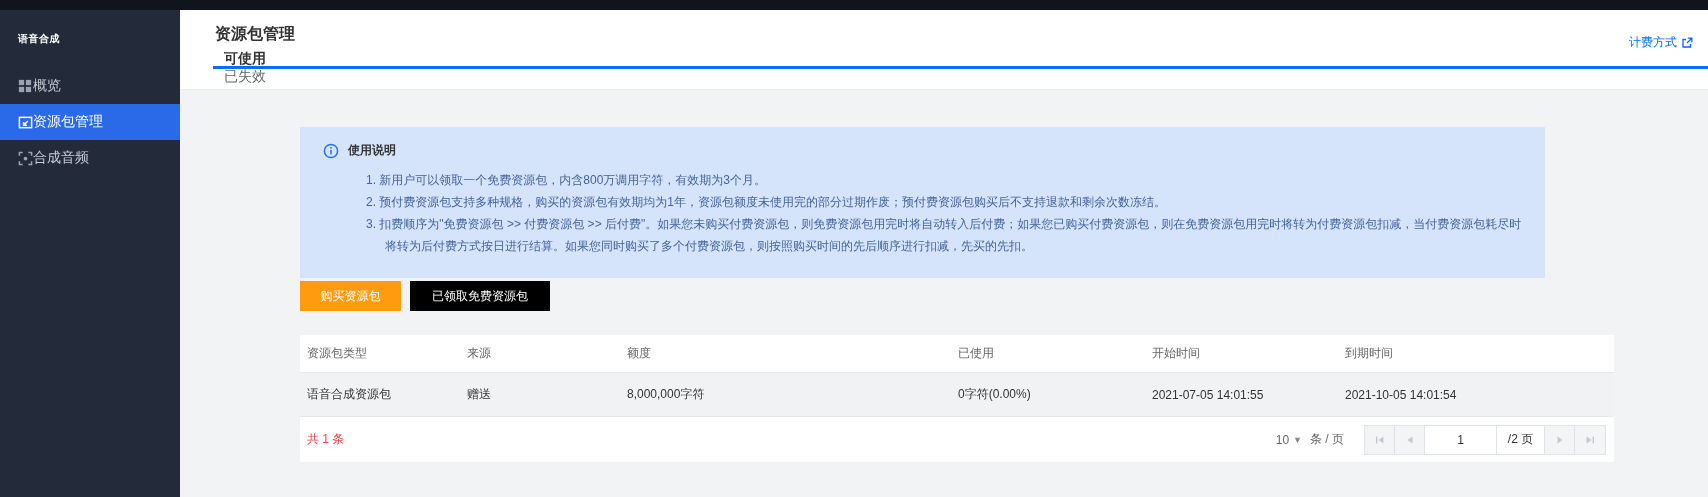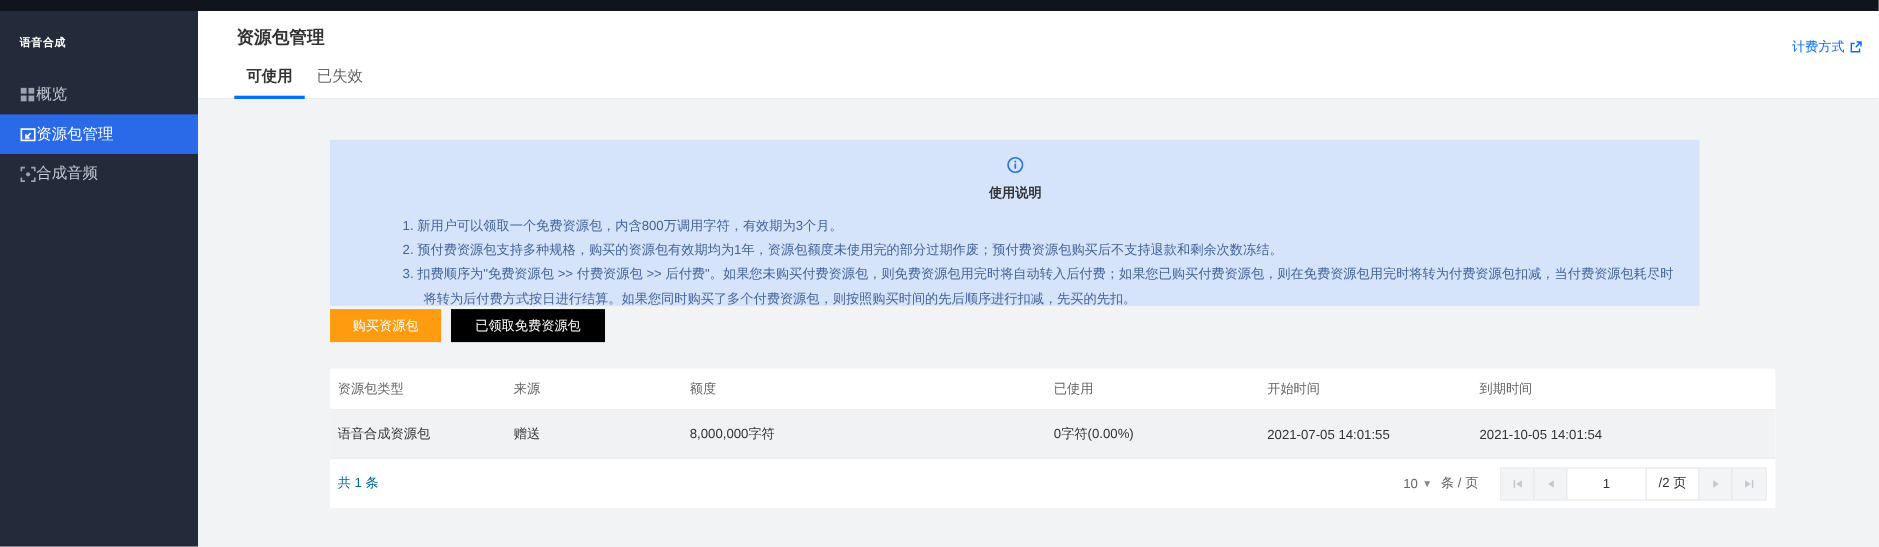--- a/index.html
+++ b/index.html
@@ -20,50 +20,50 @@
   .side-nav { margin-top:22px; }
   .nav-item { height:36px; display:flex; align-items:center; padding-left:17px; gap:0; color:#c5cad4; font-size:14px; cursor:pointer; }
   .nav-item .nav-icon { width:16px; height:16px; display:inline-flex; align-items:center; justify-content:center; color:#9aa3b2; }
   .nav-item.active { background:#2a6ae9; color:#ffffff; }
   .nav-item.active .nav-icon { color:#ffffff; }
 
   
   .page-header { position:absolute; top:10px; left:180px; width:1528px; height:80px; background:#ffffff; z-index:2; }
   .page-title { position:absolute; top:14px; left:35px; font-size:16px; font-weight:bold; color:#333; }
   .billing-link { position:absolute; top:24px; right:15px; display:flex; align-items:center; gap:4px; color:#006eff; font-size:12px; text-decoration:none; cursor:pointer; }
-  .tabs { position:absolute; bottom:0; left:0; right:0; height:40px; display:flex; align-items:stretch; padding-left:33px; border-bottom:1px solid #e7eaef; }
+  .tabs { position:absolute; bottom:0; left:0; right:0; height:40px; display:flex; align-items:stretch; padding-left:33px; border-bottom:1px solid #e7eaef;flex-direction:column; }
   .tab { position:relative; padding:0 11px; display:flex; align-items:center; font-size:14px; color:#666; cursor:pointer; }
   .tab.active { color:#333; font-weight:bold; }
   .tab.active::after { content:""; position:absolute; left:0; right:0; bottom:-1px; height:3px; background:#006eff; }
 
   
   .content { position:absolute; top:90px; left:180px; width:1528px; height:407px; background:#f2f3f5; }
 
   
   .notice { position:absolute; top:37px; left:120px; width:1245px; height:151px; background:#d5e4fb; padding:15px 22px 0 23px; }
-  .notice-head { display:flex; align-items:center; gap:9px;flex-direction:column; }
+  .notice-head { display:flex; align-items:center; gap:9px; }
   .notice-title { font-size:12px; font-weight:bold; color:#333; }
   .notice-list { margin:10px 0 0 7px; }
   .notice-list p { font-size:12px; line-height:22px; color:#44639e; padding-left:19px; text-indent:-19px;margin-left:36px; }
 
   
   .actions { position:absolute; top:191px; left:120px; display:flex; gap:9px; }
   .btn { height:30px; border:none; font-size:12px; color:#fff; cursor:pointer; font-family:inherit; }
   .btn-primary { width:101px; background:#ff9b0f; }
   .btn-disabled { width:140px; background:#000000; cursor:not-allowed; }
 
   
   .card { position:absolute; top:245px; left:120px; width:1314px; height:127px; background:#ffffff; }
   .t-row { display:flex; align-items:center; padding:0 10px 0 7px; }
   .t-head { height:38px; border-bottom:1px solid #e8eaed; font-size:12px; color:#666; }
   .t-body { height:44px; background:#f1f2f4; border-bottom:1px solid #e8eaed; font-size:12px; color:#333; }
   .c1{width:160px}.c2{width:160px}.c3{width:331px}.c4{width:194px}.c5{width:193px}.c6{flex:1}
 
   .t-footer { height:45px; display:flex; align-items:center; justify-content:space-between; padding:0 8px 0 7px; }
-  .total { font-size:12px; color:#0369a1;text-align:right; }
+  .total { font-size:12px; color:#ef4444;text-align:right; }
   .pager { display:flex; align-items:center; font-size:12px; color:#666; }
   .psize { display:flex; align-items:center; gap:4px; cursor:pointer; }
   .caret { font-size:9px; color:#888; }
   .psuffix { margin:0 20px 0 8px; }
   .pgroup { display:flex; align-items:stretch; height:30px; border:1px solid #dfe2e7; background:#fff; }
   .pbtn { width:30px; background:#f3f4f6; border:none; border-right:1px solid #dfe2e7; display:flex; align-items:center; justify-content:center; color:#c3c7cf; cursor:default; }
   .pbtn:last-child { border-right:none; }
   .pinput { width:72px; border:none; border-right:1px solid #dfe2e7; text-align:center; font-size:12px; color:#333; font-family:inherit; outline:none; }
   .plabel { width:48px; display:flex; align-items:center; justify-content:center; border-right:1px solid #dfe2e7; color:#333; }
   svg { display:block; }

